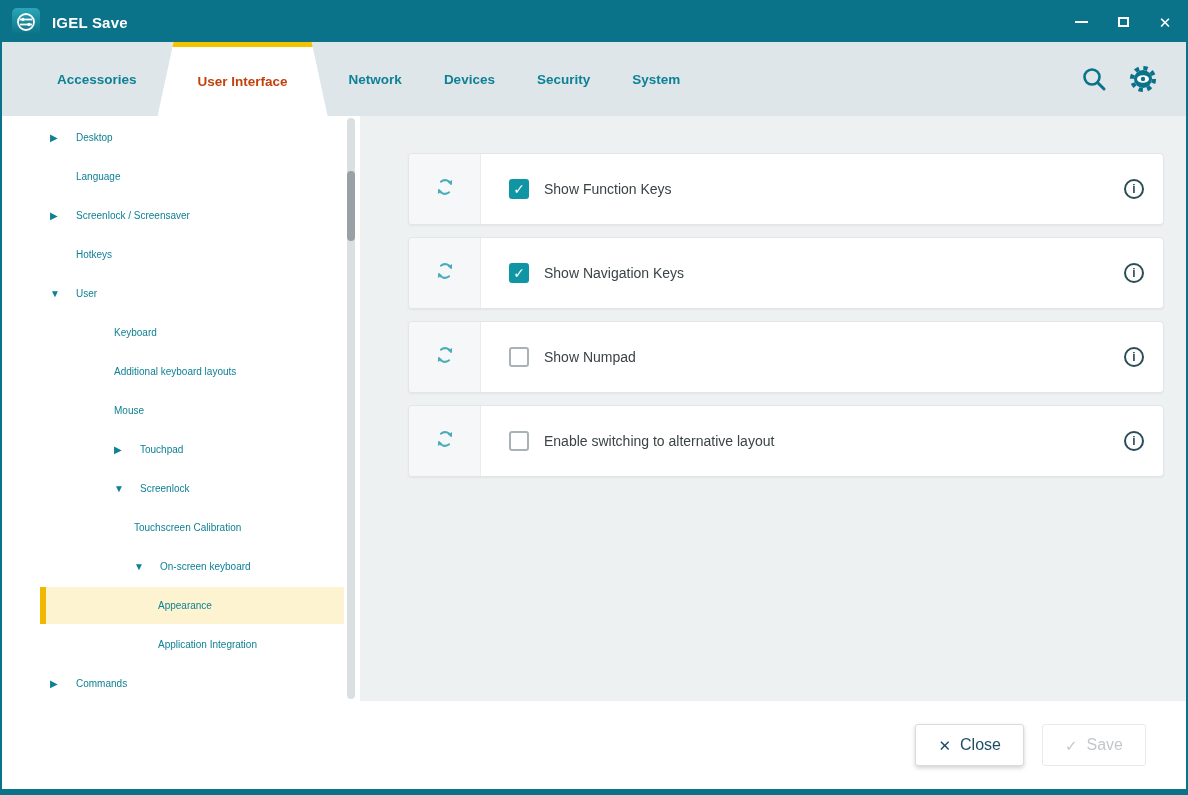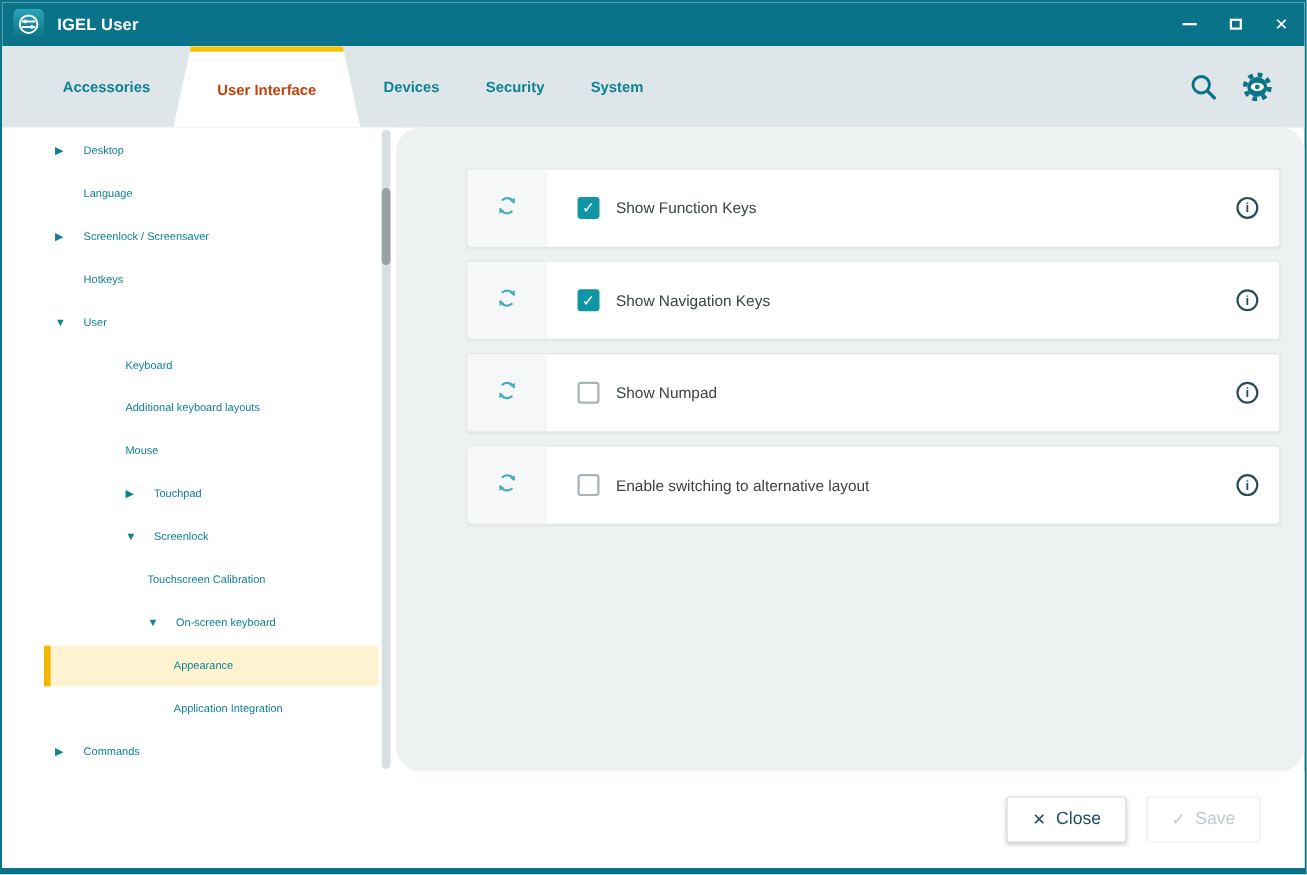--- a/index.html
+++ b/index.html
@@ -43,21 +43,21 @@
   .arr.col::before{content:"▶";}
   .arr.exp::before{content:"▼";}
   .arr.hid{visibility:hidden;}
   .arr.hid::before{content:"▶";}
   .lbl{position:relative; z-index:1; white-space:nowrap;}
   .hl{position:absolute; left:38px; right:16px; top:1px; bottom:1px; background:var(--selected_bg);
       border-left:6px solid var(--selected_bar);}
   .sb-track{position:absolute; right:5px; top:2px; bottom:2px; width:8px; background:#dadfe1; border-radius:4px;}
   .sb-thumb{position:absolute; left:0; top:53px; width:8px; height:70px; background:#9aa1a4; border-radius:4px;}
 
-  .main{flex:1; background:var(--main_bg); padding:37px 22px 0 64px; overflow:hidden;border-radius:22px;}
+  .main{flex:1; background:var(--main_bg); padding:37px 22px 0 48px; overflow:hidden;}
   .card{height:72px; background:#fff; border:1px solid var(--card_border); border-radius:4px;
         margin-bottom:12px; display:flex; align-items:stretch; box-shadow:0 1px 2px rgba(0,0,0,.05);}
   .card-sync{width:72px; flex:none; background:#f6f7f8; border-right:1px solid #ececec;
         border-radius:4px 0 0 4px; display:flex; align-items:center; justify-content:center;}
   .card-main{flex:1; display:flex; align-items:center; padding-left:28px;}
   .cb{width:20px; height:20px; border-radius:3px; border:2px solid #a9b2b6; background:#fff; flex:none;
       display:flex; align-items:center; justify-content:center;}
   .cb.checked{background:var(--checkbox_teal); border-color:var(--checkbox_teal);}
   .cb.checked::after{content:"✓"; color:#fff; font-size:14px; font-weight:bold; line-height:1;}
   .cb-label{margin-left:15px; color:var(--dark_text); font-size:14px;}
@@ -89,40 +89,43 @@
         </linearGradient>
           </defs>
         <rect width="28" height="28" rx="5" fill="url(#lg)"></rect>
         <circle cx="14" cy="14" r="8" fill="none" stroke="#fff" stroke-width="1.8"></circle>
         <line x1="8" y1="11.5" x2="20" y2="11.5" stroke="#fff" stroke-width="1.8"></line>
         <line x1="8" y1="16.5" x2="20" y2="16.5" stroke="#fff" stroke-width="1.8"></line>
         <circle cx="11" cy="11.5" r="1.7" fill="#fff"></circle>
         <circle cx="17" cy="16.5" r="1.7" fill="#fff"></circle>
       </svg>
     </span>
-    <span class="title">IGEL User</span>
+    <span class="title">IGEL Save</span>
     <div class="wc">
       <span class="wc-btn">
           <i class="min-bar"></i>
         </span>
       <span class="wc-btn">
           <i class="max-box"></i>
         </span>
       <span class="wc-btn">
           <span class="x-glyph">✕</span>
         </span>
     </div>
   </div>
 
   <div class="tabbar">
     <div class="tab">
         <span>Accessories</span>
       </div>
     <div class="tab active">
         <span>User Interface</span>
+      </div>
+    <div class="tab">
+        <span>Network</span>
       </div>
     <div class="tab">
         <span>Devices</span>
       </div>
     <div class="tab">
         <span>Security</span>
       </div>
     <div class="tab">
         <span>System</span>
       </div>

